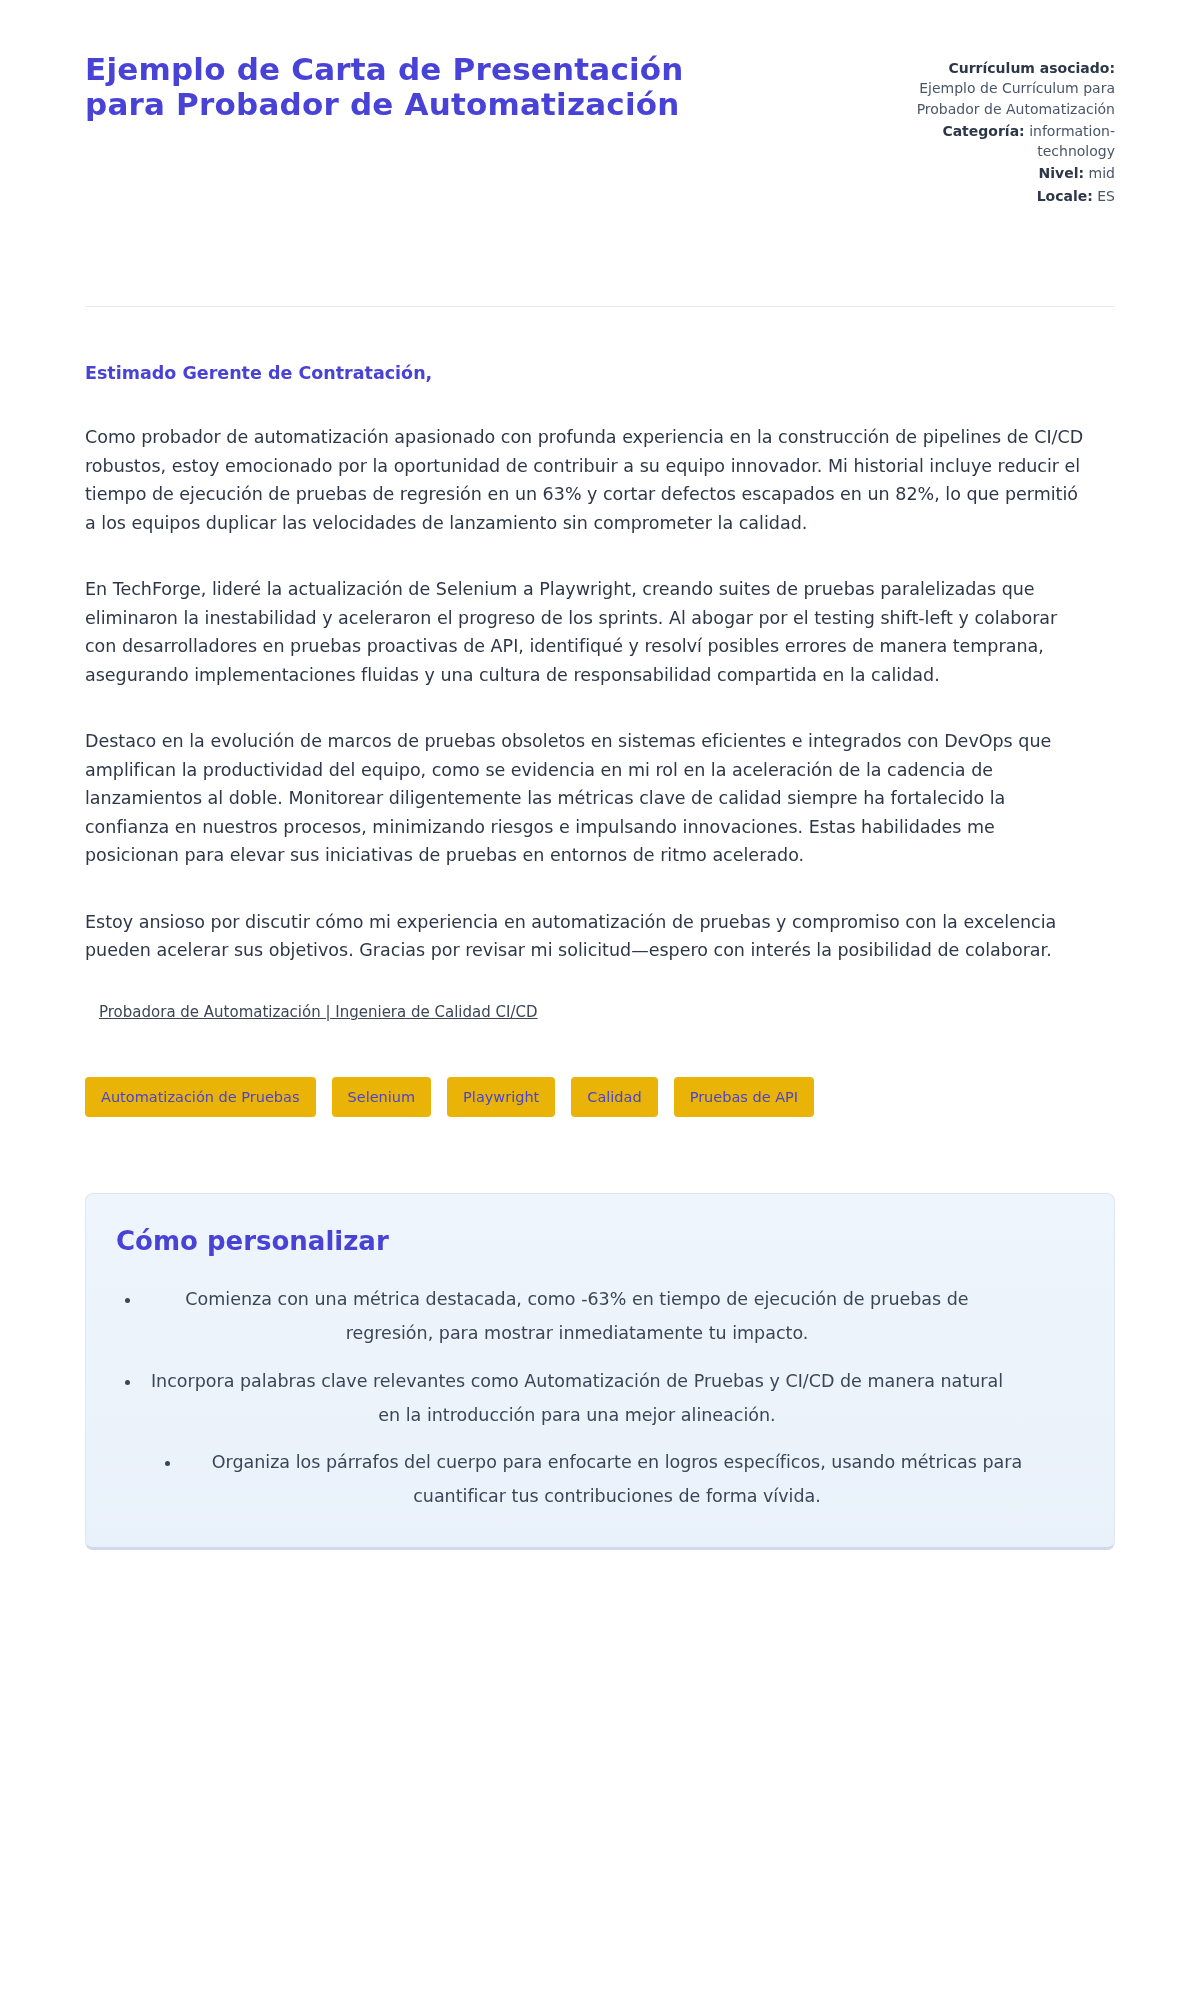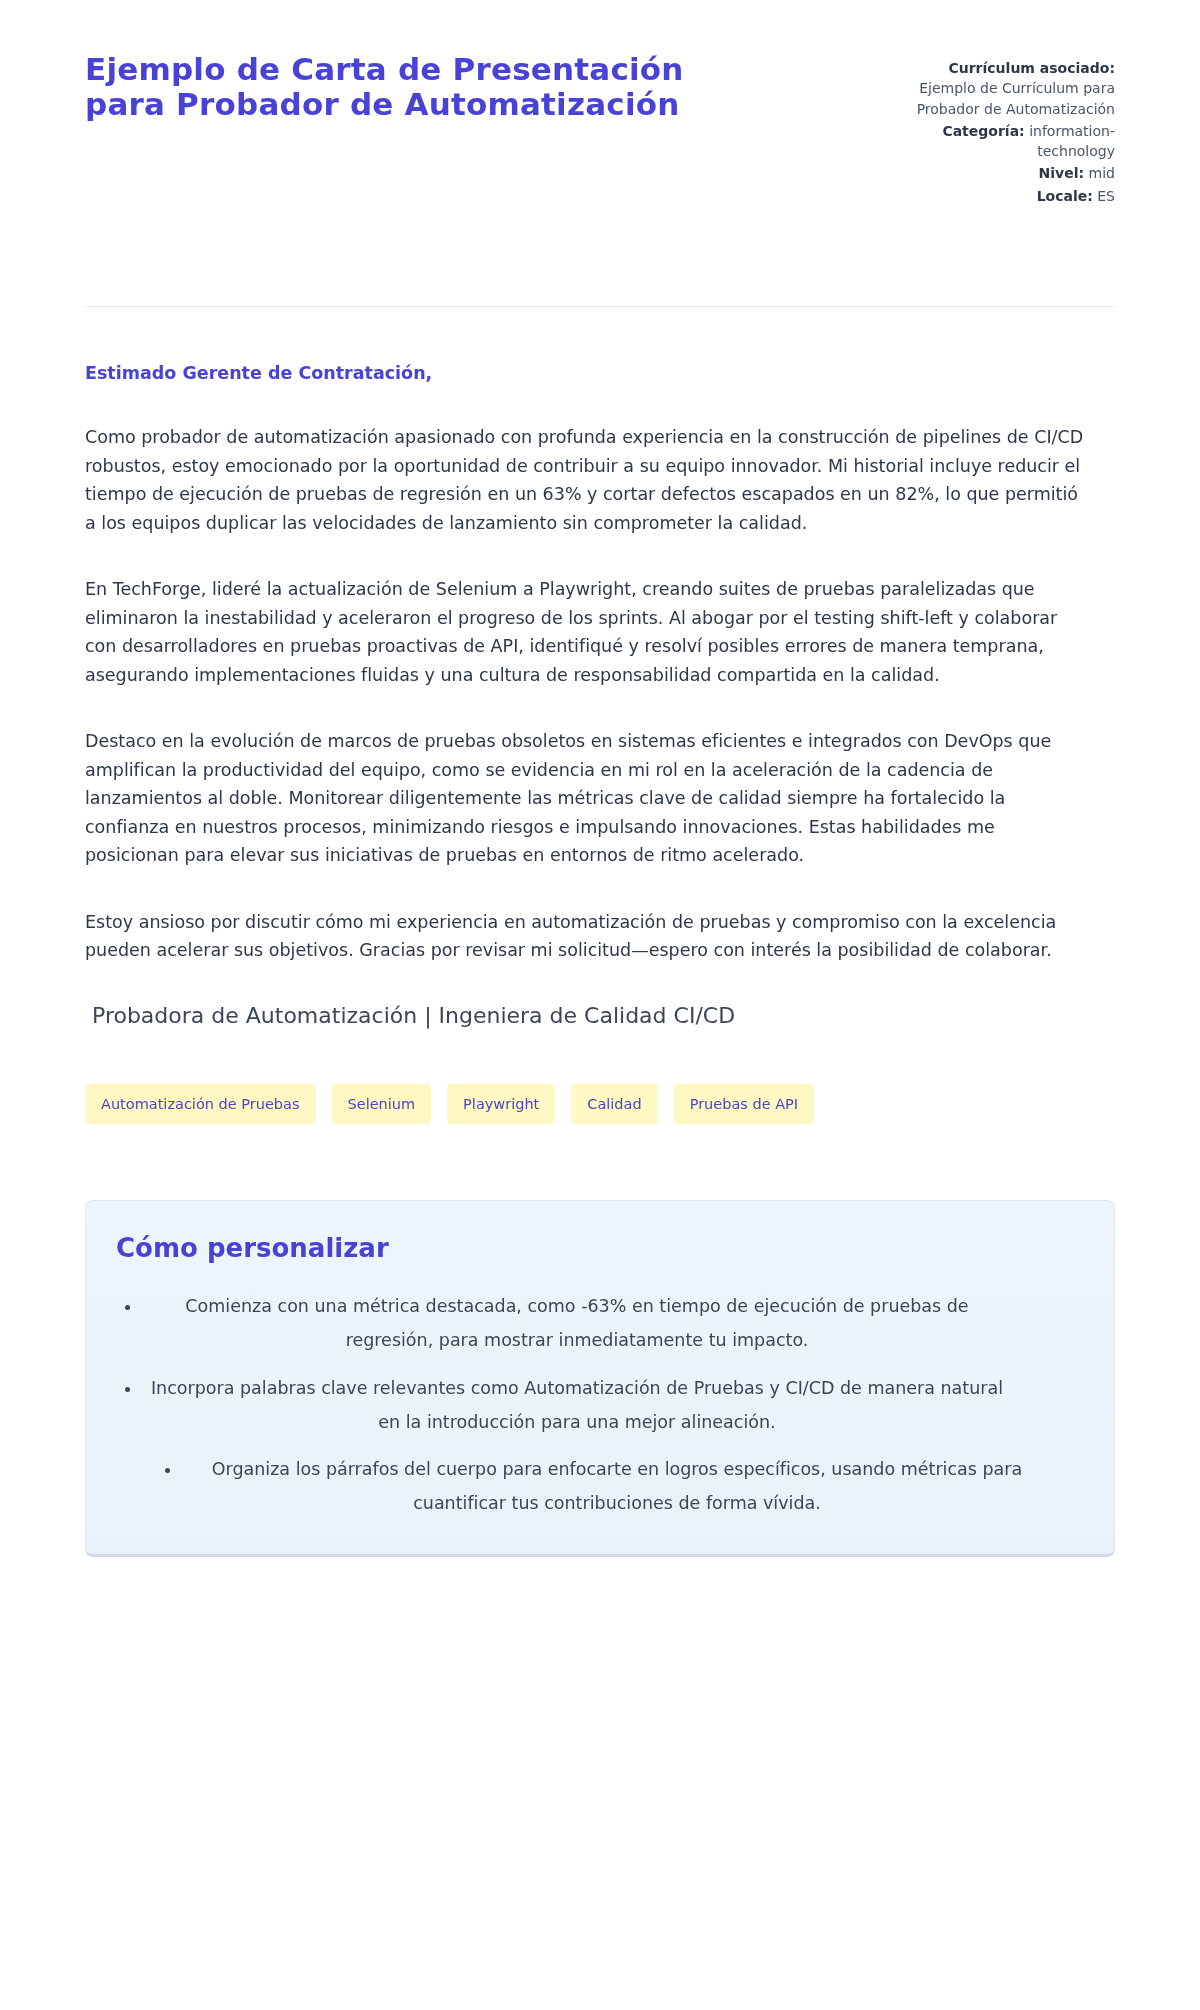--- a/index.html
+++ b/index.html
@@ -69,34 +69,35 @@
     line-height: 1.63;
     color: #2d3748;
   }
   .signature-name {
     margin: 92px 0 0 0;
     font-size: 18px;
     font-weight: 700;
     color: #1f2733;
   }
   .signature-role {
-    margin: 14px 0 0 7px;
-    font-size: 22px;
+    margin: 14px 0 0 14px;
+    font-size: 15px;
     color: #3c4656;
+    text-decoration: underline;
   }
   
   .tags {
     display: flex;
     flex-wrap: wrap;
     gap: 16px;
     margin-top: 56px;
   }
   .tag {
     display: inline-block;
-    background: #fef9c3;
+    background: #eab308;
     color: #4c46c6;
     font-size: 14.5px;
     line-height: 1;
     padding: 13px 16px;
     border-radius: 4px;
     cursor: pointer;
   }
   
   .tips-box {
     margin-top: 76px;

